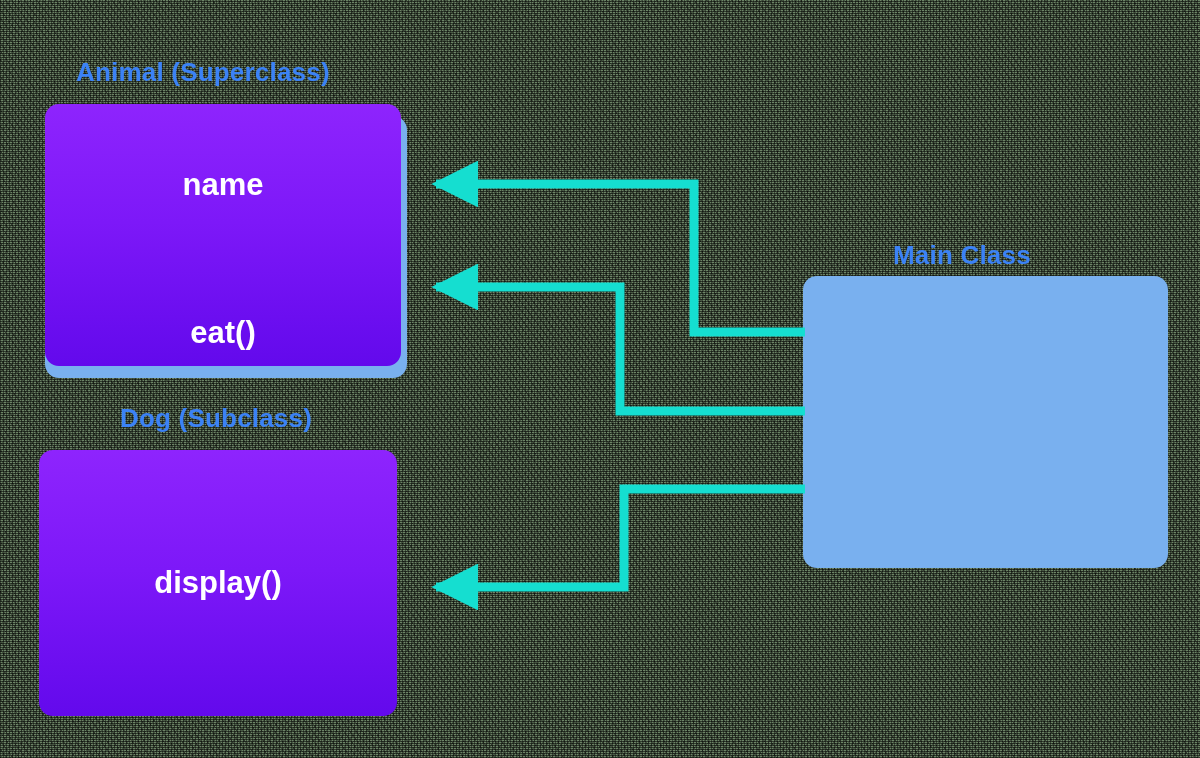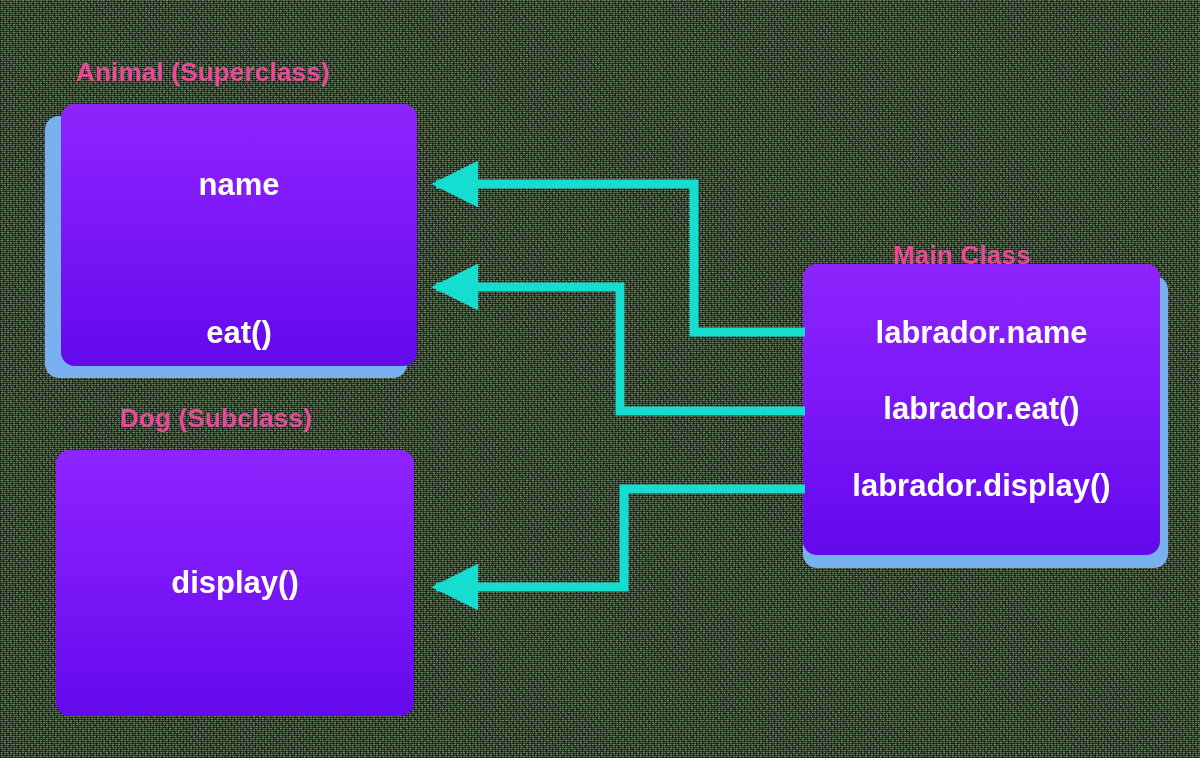--- a/index.html
+++ b/index.html
@@ -25,21 +25,21 @@
       repeating-linear-gradient(90deg, rgba(0,0,0,0.45) 0px, rgba(0,0,0,0.45) 1px, rgba(255,255,255,0.0) 1px, rgba(255,255,255,0.0) 3px),
       repeating-linear-gradient(53deg, rgba(0,0,0,0.35) 0px, rgba(0,0,0,0.35) 1px, rgba(255,255,255,0.0) 1px, rgba(255,255,255,0.0) 5px),
       repeating-linear-gradient(127deg, rgba(0,0,0,0.3) 0px, rgba(0,0,0,0.3) 1px, rgba(255,255,255,0.0) 1px, rgba(255,255,255,0.0) 4px);
   }
 
   .group-label {
     position: absolute;
     font-weight: bold;
     font-size: 26px;
     letter-spacing: 0.2px;
-    color: #ec4899;
+    color: #3b82f6;
     white-space: nowrap;
   }
 
   .card-shadow {
     position: absolute;
     border-radius: 14px;
     background: #79b0ef;
   }
 
   .card {
@@ -55,26 +55,26 @@
   .card-line {
     color: #ffffff;
     font-weight: bold;
     font-size: 31px;
     line-height: 1.1;
     text-align: center;
     white-space: nowrap;
   }
 
   
-  #card-animal { left: 61px; top: 104px; width: 356px; height: 262px; }
+  #card-animal { left: 45px; top: 104px; width: 356px; height: 262px; }
   #shadow-animal { left: 45px; top: 116px; width: 362px; height: 262px; }
   #card-animal .card-line:nth-child(1) { margin-top: 48px; }
   #card-animal .card-line:nth-child(2) { margin-top: 114px; }
 
-  #card-dog { left: 56px; top: 450px; width: 358px; height: 266px; }
+  #card-dog { left: 39px; top: 450px; width: 358px; height: 266px; }
 
   #card-main { left: 803px; top: 264px; width: 357px; height: 291px; }
   #shadow-main { left: 803px; top: 276px; width: 365px; height: 292px; }
   #card-main .card-line { margin: 21px 0; }
 
   #connectors {
     position: absolute;
     inset: 0;
     pointer-events: none;
   }
@@ -98,25 +98,20 @@
   <div class="group-label" style="left:120px; top:403px;">Dog (Subclass)</div>
 
   <div class="card" id="card-dog">
     <div class="card-line">display()</div>
   </div>
 
   <div class="group-label" style="left:893px; top:220px;margin-top:20px;">Main Class</div>
 
   <div class="card-shadow" id="shadow-main"></div>
 
-  <div class="card" id="card-main">
-    <div class="card-line">labrador.name</div>
-    <div class="card-line">labrador.eat()</div>
-    <div class="card-line">labrador.display()</div>
-  </div>
 
   <svg id="connectors" width="1200" height="758" viewBox="0 0 1200 758">
     <defs>
       <marker id="arrowhead" viewBox="0 0 10 10" refX="9" refY="5" markerWidth="5.2" markerHeight="5.2" orient="auto-start-reverse">
         <path d="M 0 0 L 10 5 L 0 10 z" fill="#15ded0"></path>
       </marker>
     </defs>
 
     <path d="M 805 332 L 694 332 L 694 184 L 436 184" fill="none" stroke="#15ded0" stroke-width="9" stroke-linecap="butt" stroke-linejoin="miter" marker-end="url(#arrowhead)"></path>
 

